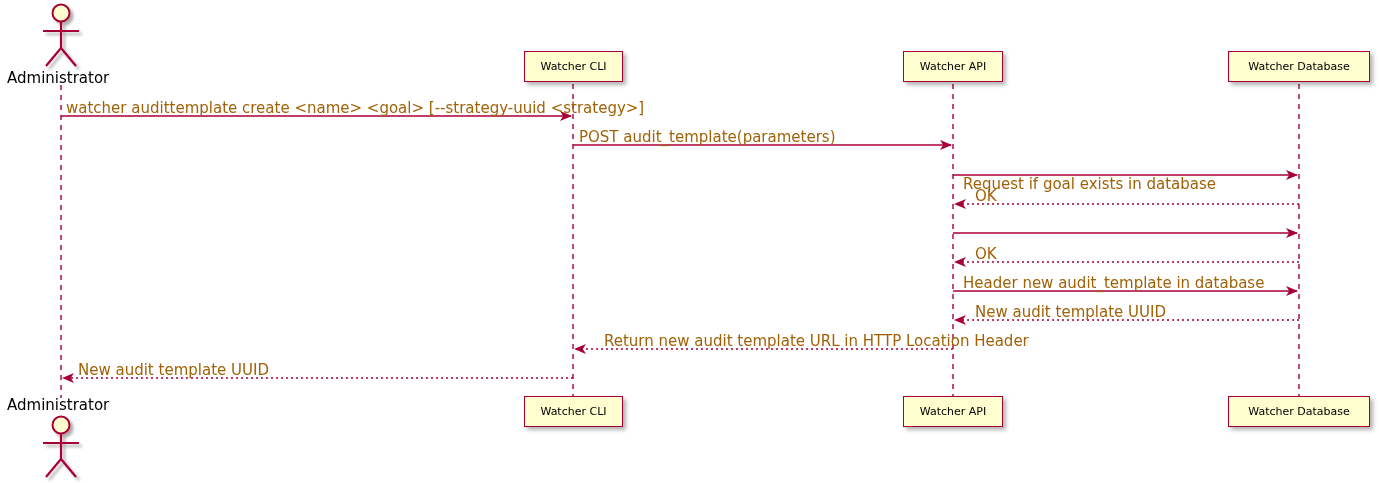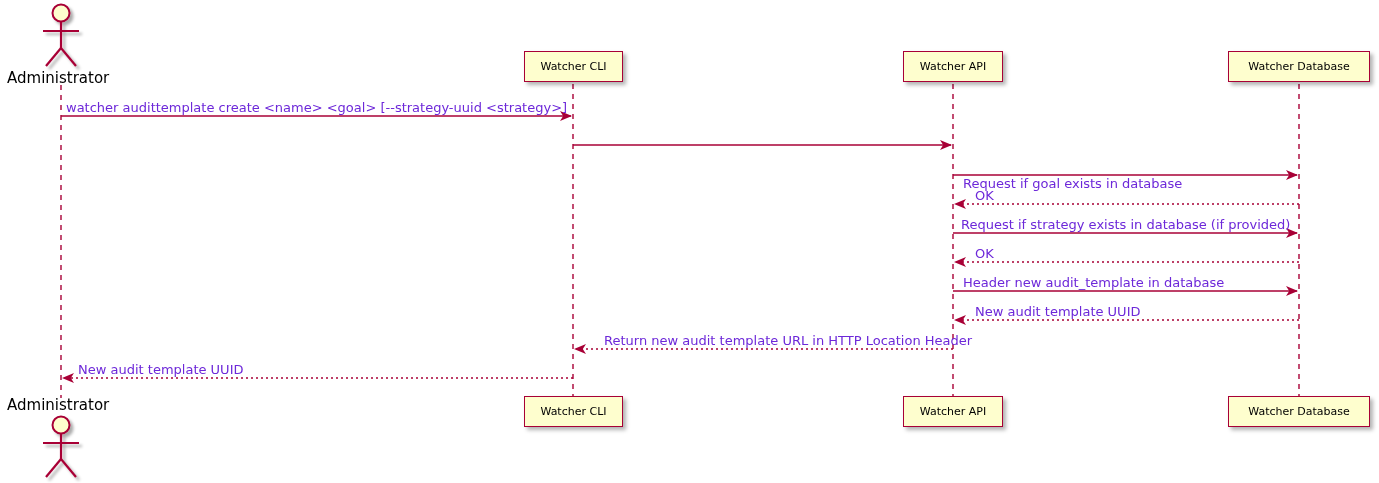--- a/index.html
+++ b/index.html
@@ -40,22 +40,22 @@
   }
   .actor-label {
     position: absolute;
     font-size: 15px;
     color: #000000;
     white-space: nowrap;
     line-height: 1;
   }
   .msg-label {
     position: absolute;
-    font-size: 13px;
-    color: #6d28d9;
+    font-size: 15px;
+    color: #a16207;
     white-space: nowrap;
     line-height: 1;
   }
 </style>
 </head>
 <body>
 
 <div id="diagram">
 
   <svg id="svg-layer" viewBox="0 0 1379 483" xmlns="http://www.w3.org/2000/svg">
@@ -119,26 +119,26 @@
   <div class="participant-box" style="left:1228px; top:51px; width:142px; height:31px;">Watcher Database</div>
 
   <div class="participant-box" style="left:524px; top:396px; width:99px; height:31px;">Watcher CLI</div>
 
   <div class="participant-box" style="left:903px; top:396px; width:100px; height:31px;">Watcher API</div>
 
   <div class="participant-box" style="left:1228px; top:396px; width:142px; height:31px;">Watcher Database</div>
 
   <div class="msg-label" style="left:66px; top:101px;">watcher audittemplate create &lt;name&gt; &lt;goal&gt; [--strategy-uuid &lt;strategy&gt;]</div>
 
+  <div class="msg-label" style="left:579px; top:130px;">POST audit_template(parameters)</div>
 
   <div class="msg-label" style="left:963px; top:177px;text-align:center;">Request if goal exists in database</div>
 
   <div class="msg-label" style="left:975px; top:189px;">OK</div>
 
-  <div class="msg-label" style="left:961px; top:218px;">Request if strategy exists in database (if provided)</div>
 
   <div class="msg-label" style="left:975px; top:247px;">OK</div>
 
   <div class="msg-label" style="left:963px; top:276px;">Header new audit_template in database</div>
 
   <div class="msg-label" style="left:975px; top:305px;">New audit template UUID</div>
 
   <div class="msg-label" style="left:604px; top:334px;">Return new audit template URL in HTTP Location Header</div>
 
   <div class="msg-label" style="left:78px; top:363px;">New audit template UUID</div>

